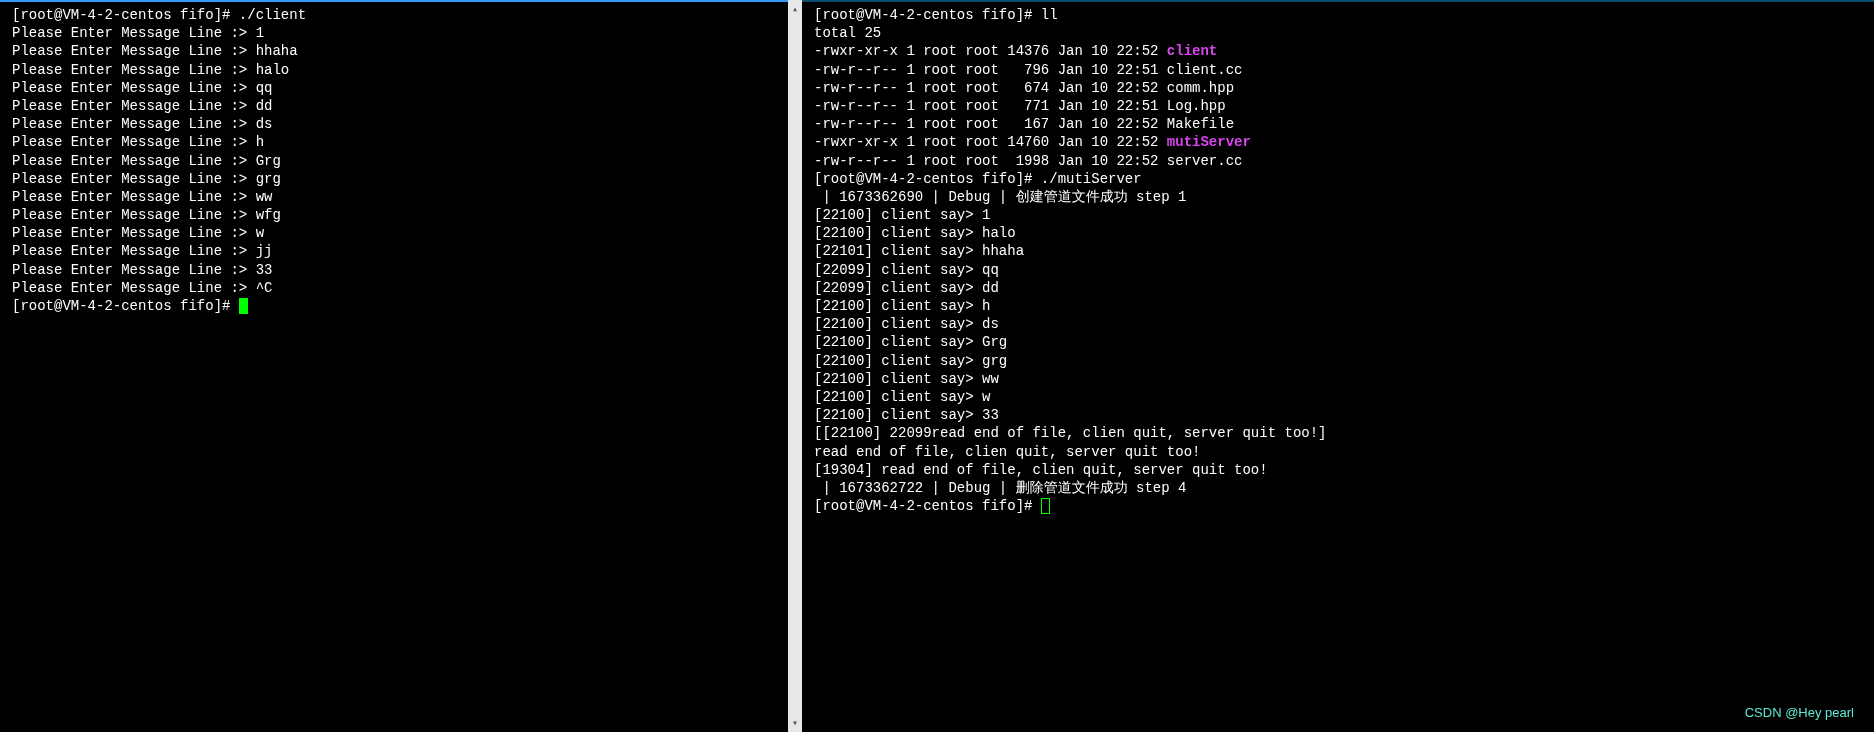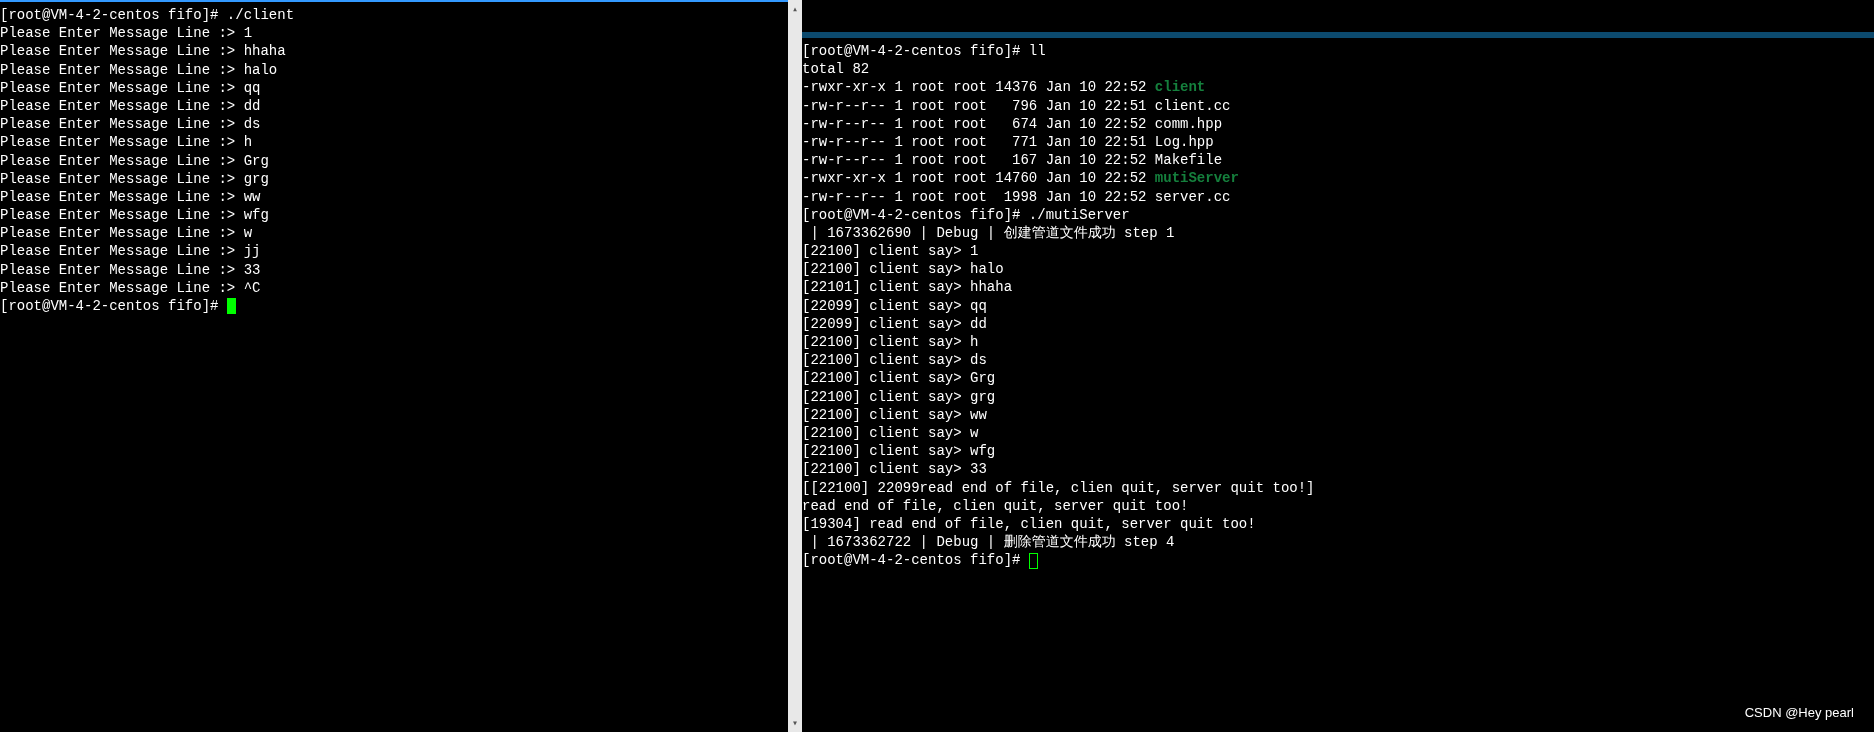--- a/index.html
+++ b/index.html
@@ -23,22 +23,21 @@
       padding: 4px 0;
       overflow-y: auto;
       position: relative;
     }
     .pane-left {
       width: 788px;
       border-top: 2px solid #3399ff;
     }
     .pane-right {
       flex: 1;
-      border-top: 6px solid #0c4a6e;
-      margin-top: 32px;
+      border-top: 2px solid #0c4a6e;
     }
     .divider {
       width: 14px;
       background: #e8e8e8;
       display: flex;
       flex-direction: column;
       align-items: center;
       position: relative;
     }
     .scroll-arrow {
@@ -48,45 +47,45 @@
       align-items: center;
       justify-content: center;
       font-size: 10px;
       color: #555;
     }
     .scroll-arrow.top { position: absolute; top: 2px; }
     .scroll-arrow.bottom { position: absolute; bottom: 2px; }
     .line {
       white-space: pre;
       color: #fff;
-      padding-left: 0;
+      padding-left: 12px;
     }
     .green {
-      color: #15803d;
+      color: #d946ef;
       font-weight: bold;
     }
     .cursor {
       display: inline-block;
       width: 9px;
       height: 16px;
       background: #00ff00;
       vertical-align: middle;
     }
     .cursor-outline {
       display: inline-block;
       width: 9px;
       height: 16px;
       border: 1px solid #00ff00;
       vertical-align: middle;
     }
     .watermark {
       position: absolute;
       bottom: 10px;
       right: 20px;
-      color: #ffffff;
+      color: #5eead4;
       font-size: 13px;
       font-family: Arial, sans-serif;
     }
   </style>
 </head>
 <body>
 
 <div class="pane pane-left">
   <div class="line">[root@VM-4-2-centos fifo]# ./client</div>
   <div id="left-lines">
@@ -109,21 +108,21 @@
   <div class="line"><span>[root@VM-4-2-centos fifo]# </span><span class="cursor"></span></div>
 </div>
 
 <div class="divider">
   <div class="scroll-arrow top">▴</div>
   <div class="scroll-arrow bottom">▾</div>
 </div>
 
 <div class="pane pane-right">
   <div class="line">[root@VM-4-2-centos fifo]# ll</div>
-  <div class="line">total 82</div>
+  <div class="line">total 25</div>
   <div id="right-files">
       <div class="line"><span>-rwxr-xr-x 1 root root 14376 Jan 10 22:52 </span><span class="green">client</span></div>
       <div class="line"><span>-rw-r--r-- 1 root root   796 Jan 10 22:51 </span><span>client.cc</span></div>
       <div class="line"><span>-rw-r--r-- 1 root root   674 Jan 10 22:52 </span><span>comm.hpp</span></div>
       <div class="line"><span>-rw-r--r-- 1 root root   771 Jan 10 22:51 </span><span>Log.hpp</span></div>
       <div class="line"><span>-rw-r--r-- 1 root root   167 Jan 10 22:52 </span><span>Makefile</span></div>
       <div class="line"><span>-rwxr-xr-x 1 root root 14760 Jan 10 22:52 </span><span class="green">mutiServer</span></div>
       <div class="line"><span>-rw-r--r-- 1 root root  1998 Jan 10 22:52 </span><span>server.cc</span></div>
     </div>
   <div class="line">[root@VM-4-2-centos fifo]# ./mutiServer</div>
@@ -133,21 +132,20 @@
       <div class="line">[22100] client say&gt; halo</div>
       <div class="line">[22101] client say&gt; hhaha</div>
       <div class="line">[22099] client say&gt; qq</div>
       <div class="line">[22099] client say&gt; dd</div>
       <div class="line">[22100] client say&gt; h</div>
       <div class="line">[22100] client say&gt; ds</div>
       <div class="line">[22100] client say&gt; Grg</div>
       <div class="line">[22100] client say&gt; grg</div>
       <div class="line">[22100] client say&gt; ww</div>
       <div class="line">[22100] client say&gt; w</div>
-      <div class="line">[22100] client say&gt; wfg</div>
       <div class="line">[22100] client say&gt; 33</div>
     </div>
   <div class="line">[[22100] 22099read end of file, clien quit, server quit too!]</div>
   <div class="line">read end of file, clien quit, server quit too!</div>
   <div class="line">[19304] read end of file, clien quit, server quit too!</div>
   <div class="line"> | 1673362722 | Debug | 删除管道文件成功 step 4</div>
   <div class="line"><span>[root@VM-4-2-centos fifo]# </span><span class="cursor-outline"></span></div>
   <div class="watermark">CSDN @Hey pearl</div>
 </div>
 

